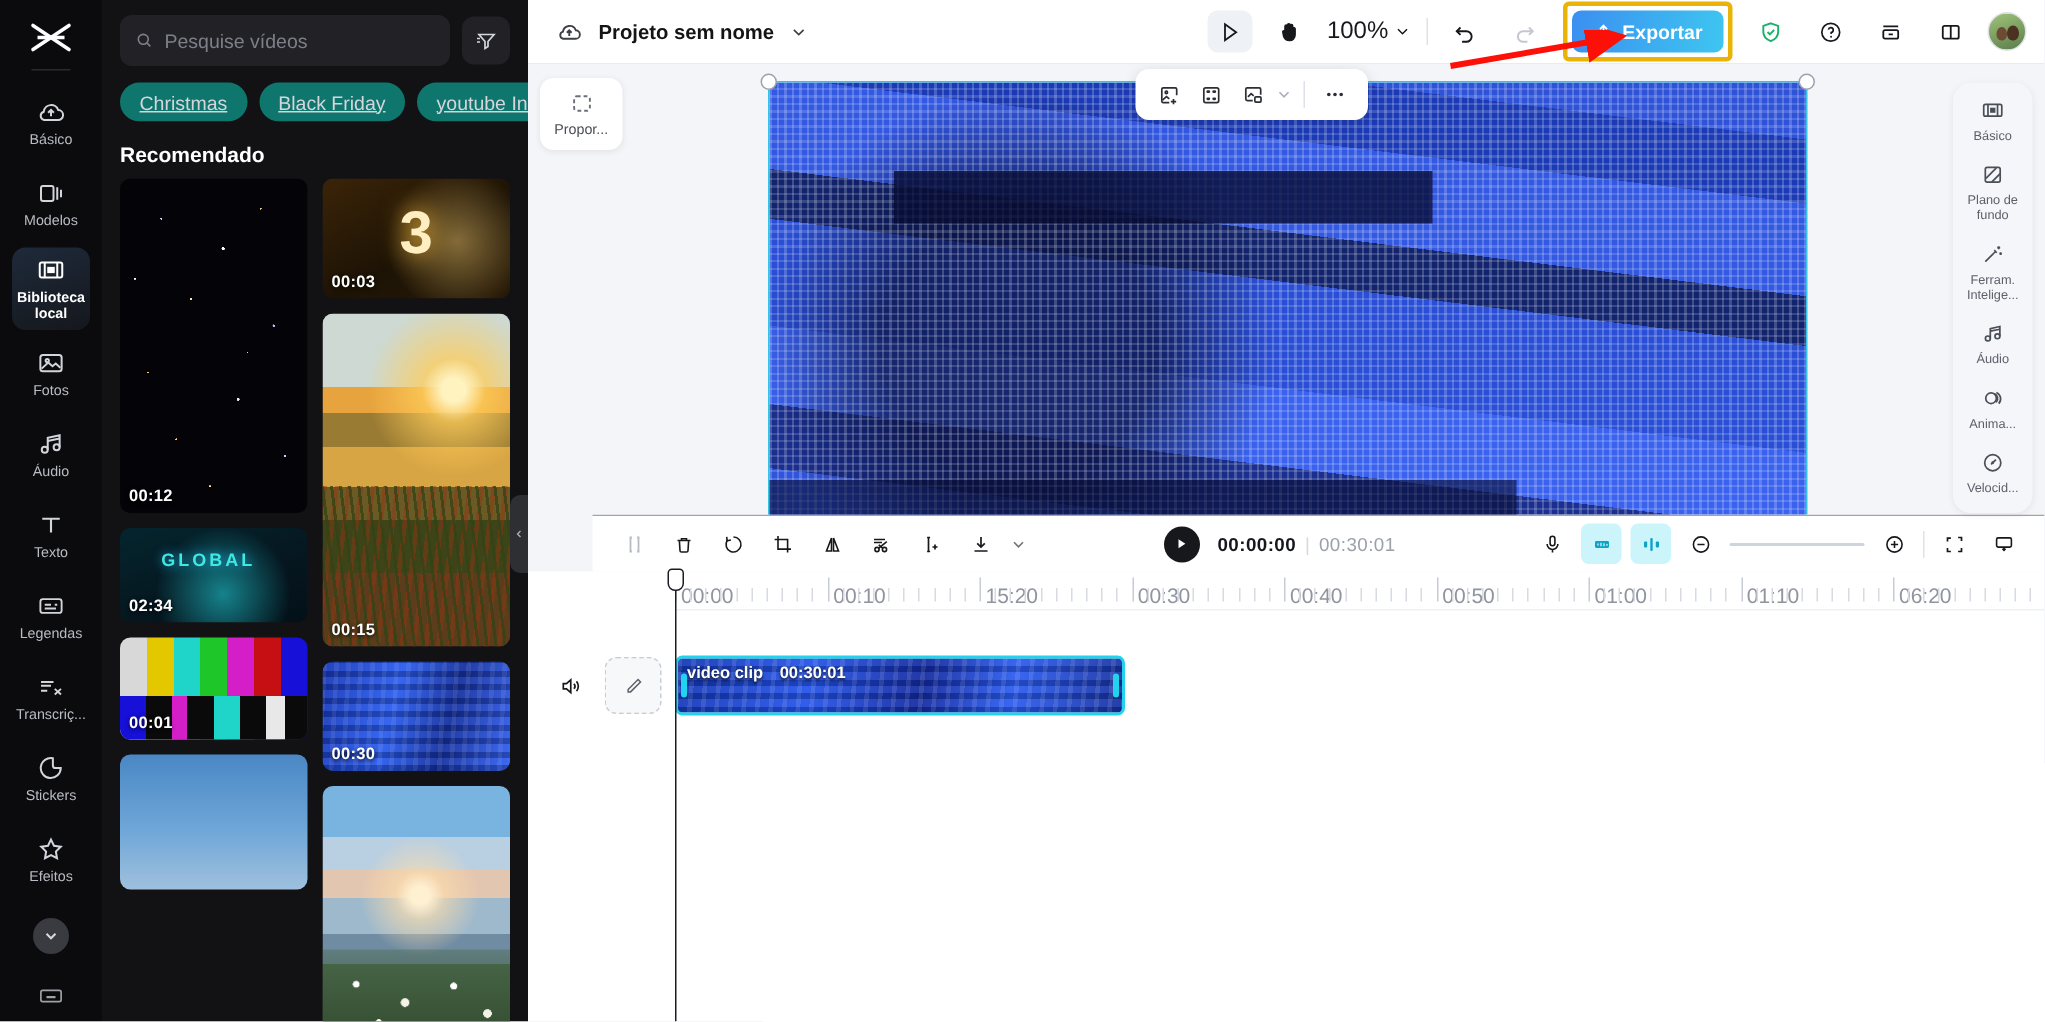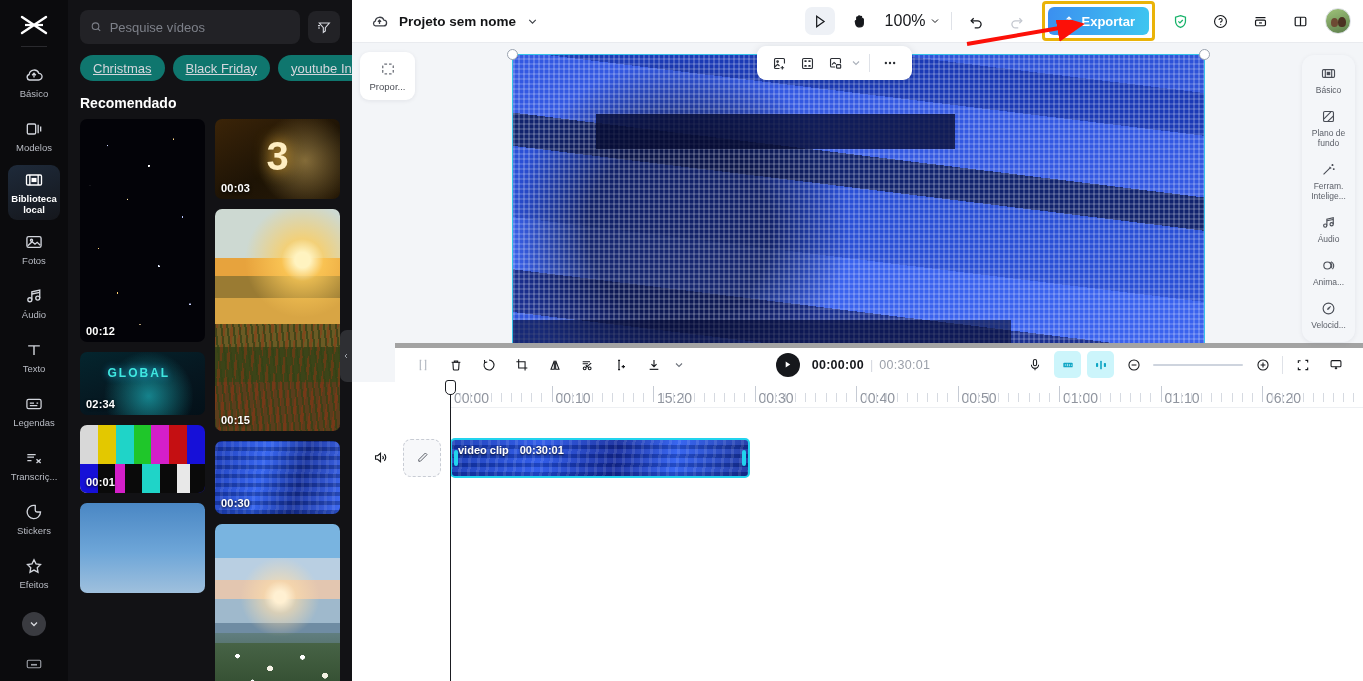--- a/index.html
+++ b/index.html
@@ -136,21 +136,21 @@
   .float-bar {
     position:absolute; left: 405px; top: 3px; height: 34px; background:#fff;
     border-radius: 9px; display:flex; align-items:center; gap: 2px; padding: 0 9px;
     box-shadow: 0 2px 9px rgba(20,30,50,.14); z-index: 9;
   }
   .fb-ic { width: 26px; height:26px; display:flex; align-items:center; justify-content:center; cursor:pointer; }
 
   
   .tl-toolbar {
     height: 38px; background:#fff; display:flex; align-items:center;
-    padding: 17px 14px; gap: 6px; border-top: 5px solid #a3a3a3; margin-left: 43px;
+    padding: 17px 14px; gap: 6px; border-top: 1px solid #a3a3a3; margin-left: 43px;
   }
   .tlt-ic { width: 27px; height: 27px; display:flex; align-items:center; justify-content:center; cursor:pointer; border-radius:5px; }
   .play-btn {
     width: 24px; height:24px; border-radius:50%; background:#16181c;
     display:flex; align-items:center; justify-content:center; cursor:pointer;
   }
   .time-cur { font-size: 12.5px; font-weight:bold; color:#16181c; letter-spacing:.3px; }
   .time-tot { font-size: 12.5px; color:#9ba0aa; letter-spacing:.3px; }
   .tlt-ic.cyan { background:#ccf5fb; }
   .zoom-track { width: 90px; height:2px; background:#ced4de; border-radius:2px; }

